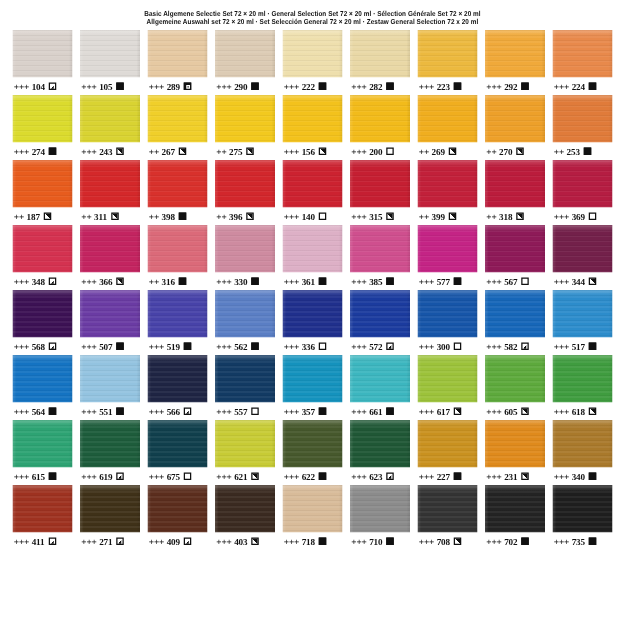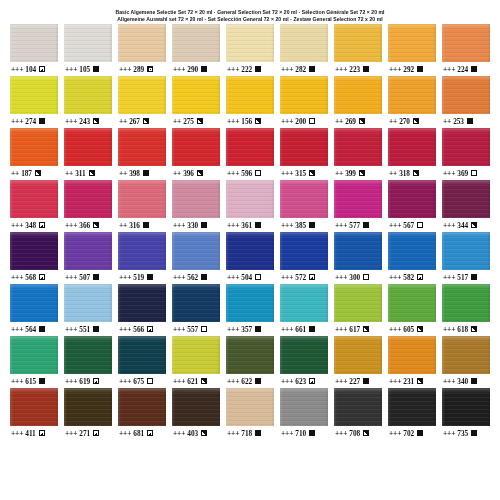--- a/index.html
+++ b/index.html
@@ -387,21 +387,21 @@
           <span class="num">396</span>
           <span class="op op-semi"></span>
         </div>
       </div>
       <div class="cell">
         <div class="swatch">
           <div class="swatch-inner" style="background: rgb(204, 34, 48);"></div>
         </div>
         <div class="label">
           <span class="lf">+++</span>
-          <span class="num">596</span>
+          <span class="num">140</span>
           <span class="op op-transparent"></span>
         </div>
       </div>
       <div class="cell">
         <div class="swatch">
           <div class="swatch-inner" style="background: rgb(197, 31, 50);"></div>
         </div>
         <div class="label">
           <span class="lf">+++</span>
           <span class="num">315</span>
@@ -567,21 +567,21 @@
           <span class="num">562</span>
           <span class="op op-opaque"></span>
         </div>
       </div>
       <div class="cell">
         <div class="swatch">
           <div class="swatch-inner" style="background: rgb(31, 47, 140);"></div>
         </div>
         <div class="label">
           <span class="lf">+++</span>
-          <span class="num">504</span>
+          <span class="num">336</span>
           <span class="op op-transparent"></span>
         </div>
       </div>
       <div class="cell">
         <div class="swatch">
           <div class="swatch-inner" style="background: rgb(27, 59, 158);"></div>
         </div>
         <div class="label">
           <span class="lf">+++</span>
           <span class="num">572</span>
@@ -817,21 +817,21 @@
           <span class="num">271</span>
           <span class="op op-semi2"></span>
         </div>
       </div>
       <div class="cell">
         <div class="swatch">
           <div class="swatch-inner" style="background: rgb(91, 45, 29);"></div>
         </div>
         <div class="label">
           <span class="lf">+++</span>
-          <span class="num">681</span>
+          <span class="num">409</span>
           <span class="op op-semi2"></span>
         </div>
       </div>
       <div class="cell">
         <div class="swatch">
           <div class="swatch-inner" style="background: rgb(58, 42, 32);"></div>
         </div>
         <div class="label">
           <span class="lf">+++</span>
           <span class="num">403</span>

